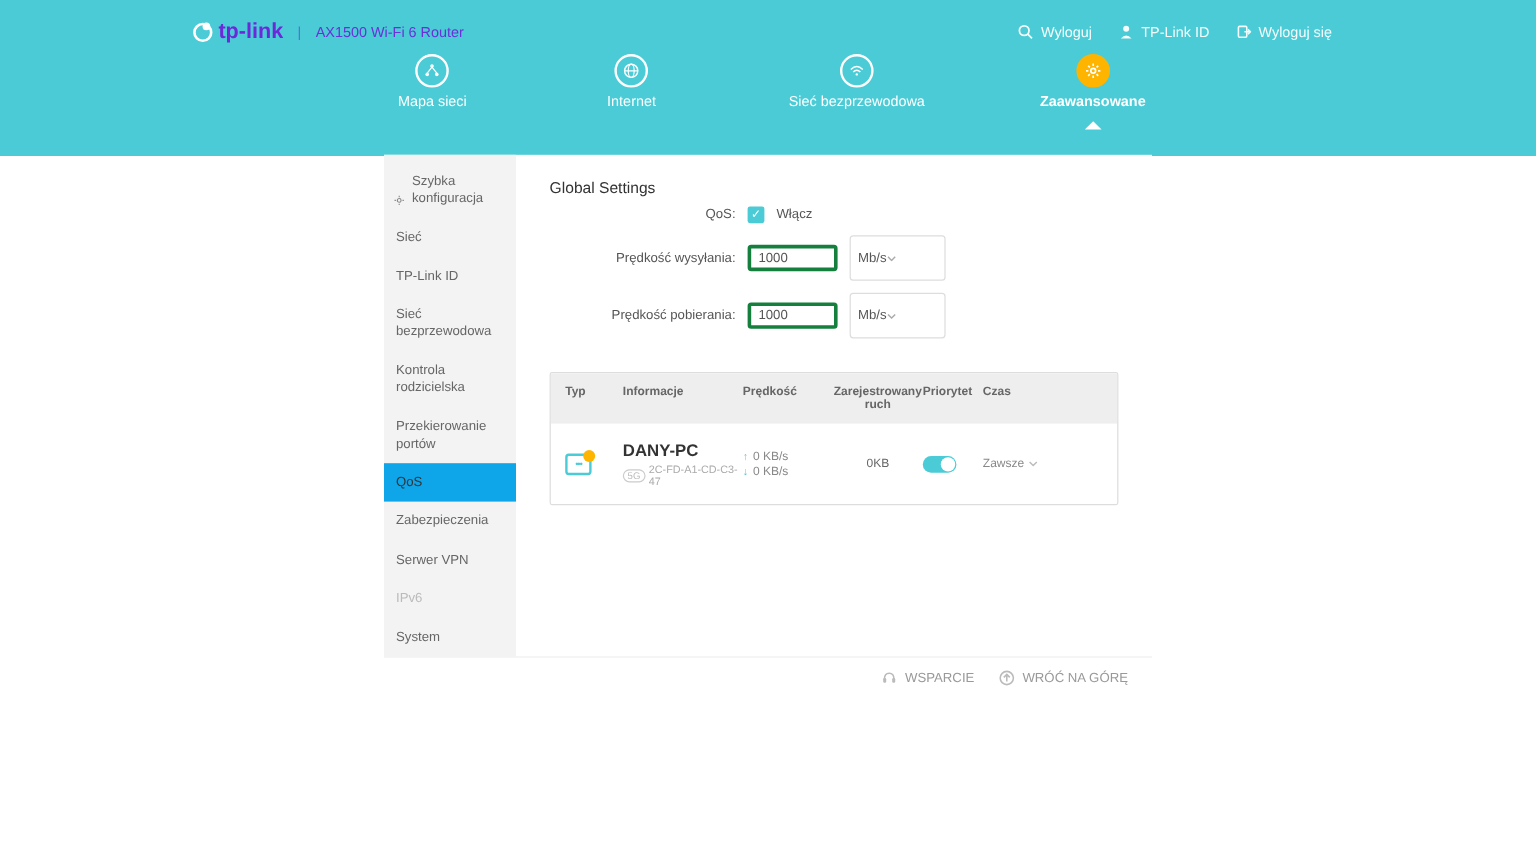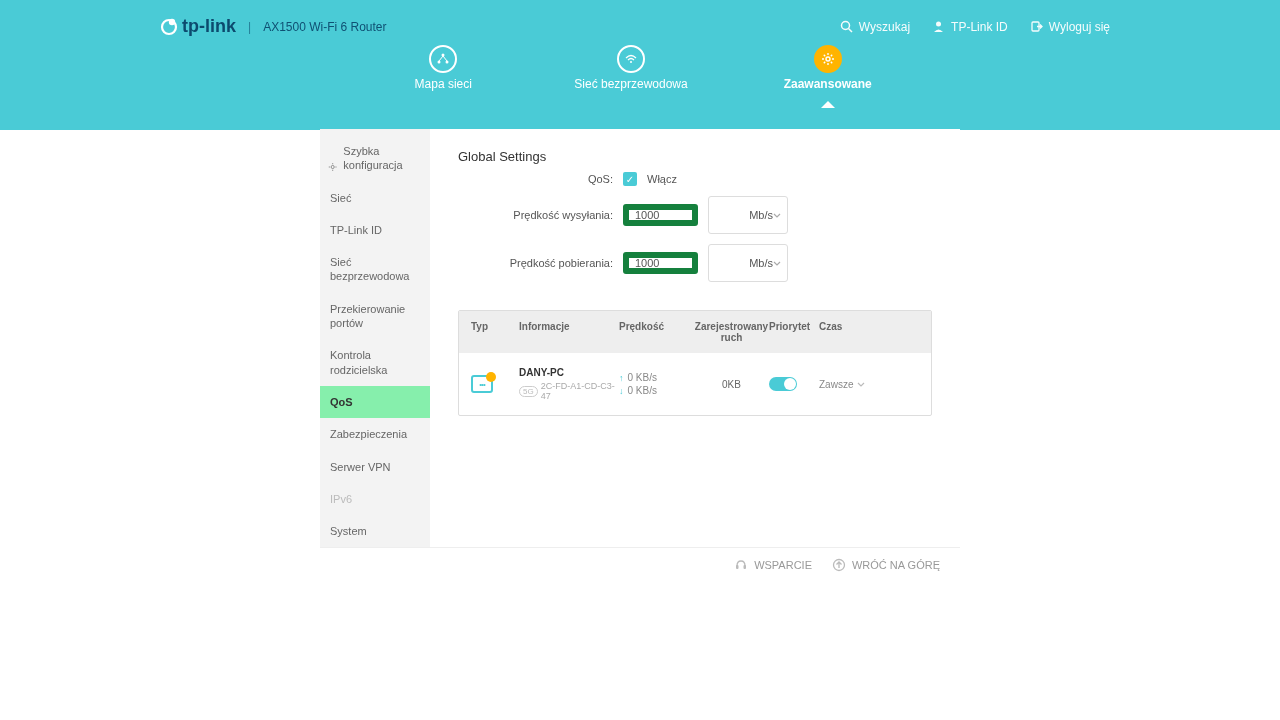--- a/index.html
+++ b/index.html
@@ -1,61 +1,61 @@
 <!DOCTYPE html>
 <html><head>
 <meta charset="utf-8">
 <style>
   *{box-sizing:border-box;margin:0;padding:0;font-family:-apple-system,BlinkMacSystemFont,"Segoe UI",Arial,sans-serif}
   body{background:#fff;font-size:12px;color:#333}
   .top{height:130px;background:#4acbd6;position:relative}
   .hdr-wrap{width:100%;display:flex;justify-content:center}
   .hdr-inner{width:960px;display:flex;align-items:center;justify-content:space-between;padding:16px 10px 0 0}
-  .brand{display:flex;align-items:center;color:#0c4a6e;gap:12px}
+  .brand{display:flex;align-items:center;color:#6d28d9;gap:12px}
   .brand-logo{font-weight:700;font-size:18px;display:flex;align-items:center;gap:4px}
   .brand-sep{opacity:.6}
   .brand-model{font-size:12px;opacity:.95}
   .hdr-actions{display:flex;gap:22px;color:#fff;font-size:12px}
   .hdr-act{display:flex;align-items:center;gap:6px;cursor:pointer;opacity:.95}
   .nav{display:flex;justify-content:center;gap:96px;margin-top:8px}
   .nav-item{display:flex;flex-direction:column;align-items:center;color:#fff;font-size:12px;cursor:pointer;gap:4px;text-align:center;min-width:70px}
   .nav-icon{width:28px;height:28px;border:2px solid #fff;border-radius:50%;display:flex;align-items:center;justify-content:center}
   .nav-item.active .nav-icon{background:#ffb400;border-color:#ffb400}
   .nav-item.active{font-weight:600}
   .nav-item.active::after{content:"";width:0;height:0;border-left:7px solid transparent;border-right:7px solid transparent;border-bottom:7px solid #fff;position:relative;top:6px}
   .shell-wrap{width:100%;display:flex;justify-content:center;position:relative;top:-1px}
   .shell-inner{width:640px;display:flex;background:#fff}
   .side{width:110px;background:#f3f3f3;padding-top:6px}
   .side-item{padding:9px 10px;font-size:11px;color:#666;cursor:pointer;line-height:1.3;display:flex;align-items:flex-end;gap:6px}
   .side-item.quick{padding-left:8px}
-  .side-item.active{background:#86efac;color:#333;font-weight:700}
+  .side-item.active{background:#0ea5e9;color:#333;font-weight:400}
   .side-item.disabled{color:#bbb}
   .main{flex:1;padding:20px 28px;min-width:0}
   .sec-title{font-size:13px;font-weight:400;color:#333;margin-bottom:8px}
   .sec-sub{font-size:11px;color:#aaa;padding-bottom:12px;border-bottom:1px solid #eee;margin-bottom:18px}
   .form-row{display:flex;align-items:center;margin-bottom:10px;gap:10px}
   .form-lbl{width:155px;text-align:right;font-size:11px;color:#555}
   .chk{width:14px;height:14px;background:#4acbd6;border-radius:2px;display:inline-flex;align-items:center;justify-content:center;color:#fff;font-size:10px}
   .chk-lbl{font-size:11px;color:#555}
-  .inp{width:75px;height:22px;border:6px solid #15803d;border-radius:3px;padding:0 6px;font-size:11px;color:#555}
-  .sel{width:80px;height:22px;border:1px solid #ddd;border-radius:3px;font-size:11px;color:#555;display:flex;align-items:center;justify-content:flex-end;padding:18px 6px;cursor:pointer}
+  .inp{width:75px;height:22px;border:3px solid #15803d;border-radius:3px;padding:0 6px;font-size:11px;color:#555}
+  .sel{width:80px;height:22px;border:1px solid #ddd;border-radius:3px;font-size:11px;color:#555;display:flex;align-items:center;justify-content:flex-start;padding:18px 6px;cursor:pointer}
   .sec2{margin-top:28px}
   .tbl{border:1px solid #ddd;border-radius:2px;margin-top:14px;overflow:hidden}
   .tbl-hd{background:#eee;display:flex;padding:10px 12px;font-size:10px;color:#666;font-weight:600}
   .col-typ{width:48px}
   .col-info{width:100px}
   .col-spd{width:75px}
   .col-traf{width:75px;text-align:center}
   .col-pri{width:50px}
   .col-time{width:50px}
   .tbl-row{display:flex;align-items:center;padding:14px 12px;font-size:10px;color:#666}
   .dev-icon{width:22px;height:18px;border:2px solid #4acbd6;border-radius:3px;position:relative;display:flex;align-items:center;justify-content:center}
   .dev-icon::before{content:"•••";color:#4acbd6;font-size:8px;letter-spacing:-1px}
   .dev-badge{position:absolute;top:-5px;right:-5px;width:10px;height:10px;background:#ffb400;border-radius:50%}
-  .dev-name{font-weight:600;font-size:10px;color:#333;margin-bottom:3px}
+  .dev-name{font-weight:600;font-size:14px;color:#333;margin-bottom:3px}
   .dev-mac{font-size:9px;color:#aaa;display:flex;align-items:center;gap:3px}
   .mac-badge{border:1px solid #ccc;border-radius:7px;padding:0 3px;font-size:8px;color:#bbb}
   .spd-line{display:flex;align-items:center;gap:4px;font-size:10px;color:#888;margin:2px 0}
   .arr{font-size:9px}
   .arr.up{color:#4acbd6}
   .arr.dn{color:#4acbd6}
   .toggle{width:28px;height:14px;background:#4acbd6;border-radius:8px;position:relative;cursor:pointer}
   .toggle::after{content:"";position:absolute;right:1px;top:1px;width:12px;height:12px;background:#fff;border-radius:50%}
   .time-sel{display:flex;align-items:center;gap:4px;cursor:pointer;color:#888}
   .footer{border-top:1px solid #eee;padding:10px 20px;display:flex;justify-content:flex-end;gap:20px}
@@ -78,21 +78,21 @@
         </span>
         <span class="brand-sep">|</span>
         <span class="brand-model">AX1500 Wi-Fi 6 Router</span>
       </div>
       <div class="hdr-actions">
         <div class="hdr-act">
           <svg width="13" height="13" viewBox="0 0 13 13">
               <circle cx="5.5" cy="5.5" r="4" fill="none" stroke="#fff" stroke-width="1.5"></circle>
               <line x1="8.5" y1="8.5" x2="12" y2="12" stroke="#fff" stroke-width="1.5"></line>
             </svg>
-          <span>Wyszukaj</span>
+          <span>Wyloguj</span>
         </div>
         <div class="hdr-act">
           <svg width="13" height="13" viewBox="0 0 13 13">
               <circle cx="6.5" cy="4" r="2.5" fill="#fff"></circle>
               <path d="M2 12 Q6.5 7 11 12" fill="#fff"></path>
             </svg>
           <span>TP-Link ID</span>
         </div>
         <div class="hdr-act">
           <svg width="13" height="13" viewBox="0 0 13 13">
@@ -109,20 +109,30 @@
     <div class="nav-item">
       <div class="nav-icon">
           <svg width="14" height="14" viewBox="0 0 14 14">
             <circle cx="7" cy="3" r="1.5" fill="#fff"></circle>
             <circle cx="3" cy="10" r="1.5" fill="#fff"></circle>
             <circle cx="11" cy="10" r="1.5" fill="#fff"></circle>
             <path d="M7 4 L3 9 M7 4 L11 9" stroke="#fff" stroke-width="1"></path>
           </svg>
         </div>
       <span>Mapa sieci</span>
+    </div>
+    <div class="nav-item">
+      <div class="nav-icon">
+          <svg width="14" height="14" viewBox="0 0 14 14">
+            <circle cx="7" cy="7" r="5.5" fill="none" stroke="#fff" stroke-width="1.2"></circle>
+            <ellipse cx="7" cy="7" rx="2.5" ry="5.5" fill="none" stroke="#fff" stroke-width="1"></ellipse>
+            <line x1="1.5" y1="7" x2="12.5" y2="7" stroke="#fff" stroke-width="1"></line>
+          </svg>
+        </div>
+      <span>Internet</span>
     </div>
     <div class="nav-item">
       <div class="nav-icon">
           <svg width="14" height="14" viewBox="0 0 14 14">
             <path d="M2 6 Q7 1 12 6 M4 8 Q7 5 10 8" fill="none" stroke="#fff" stroke-width="1.2"></path>
             <circle cx="7" cy="10" r="1" fill="#fff"></circle>
           </svg>
         </div>
       <span>Sieć bezprzewodowa</span>
     </div>
@@ -152,24 +162,24 @@
         <div class="side-item">
             <span>Sieć</span>
           </div>
         <div class="side-item">
             <span>TP-Link ID</span>
           </div>
         <div class="side-item">
             <span>Sieć bezprzewodowa</span>
           </div>
         <div class="side-item">
+            <span>Kontrola rodzicielska</span>
+          </div>
+        <div class="side-item">
             <span>Przekierowanie portów</span>
-          </div>
-        <div class="side-item">
-            <span>Kontrola rodzicielska</span>
           </div>
         <div class="side-item active">
             <span>QoS</span>
           </div>
         <div class="side-item">
             <span>Zabezpieczenia</span>
           </div>
         <div class="side-item">
             <span>Serwer VPN</span>
           </div>

